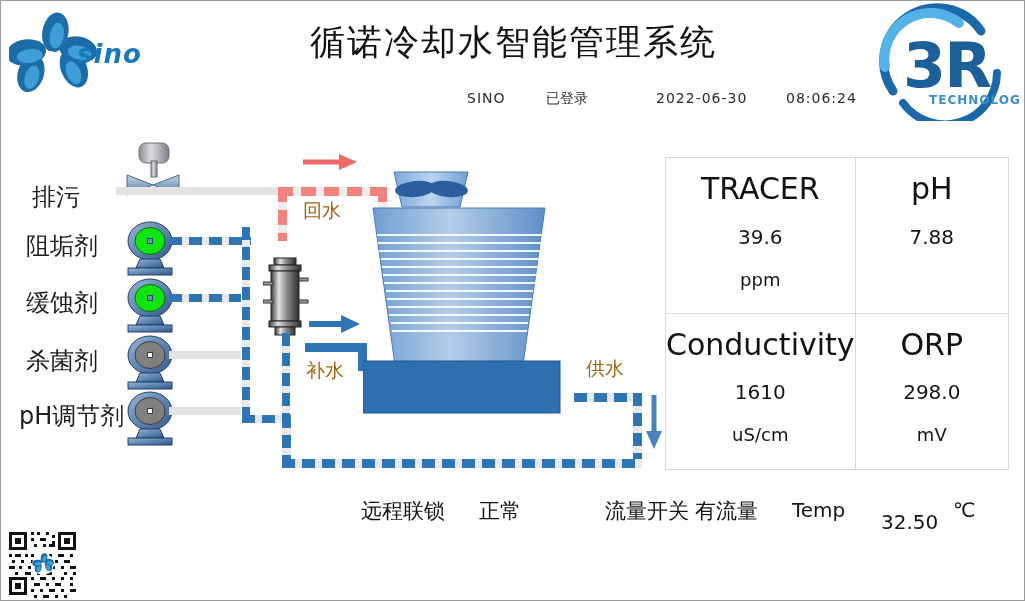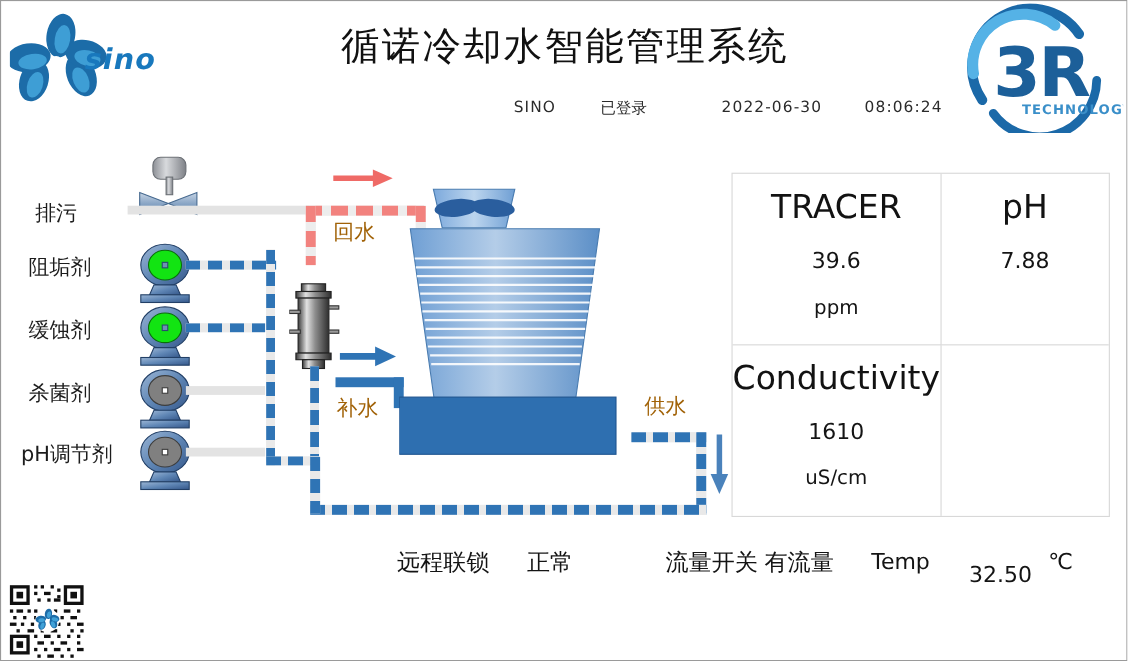--- a/index.html
+++ b/index.html
@@ -44,21 +44,21 @@
   #sub-date{left:655px;top:0;letter-spacing:1px;}
   #sub-time{left:785px;top:0;letter-spacing:1px;}
 
   
   #logo-sino{position:absolute;left:8px;top:10px;width:150px;height:96px;}
   #logo-3r{position:absolute;left:862px;top:2px;width:158px;height:118px;}
 
   
   .chem-label{
     position:absolute;
-    font-size:19px;color:#1c1c1c;
+    font-size:24px;color:#1c1c1c;
     white-space:nowrap;
     font-family:"DejaVu Sans","Liberation Sans",sans-serif;
   }
   .pump{position:absolute;width:62px;height:56px;}
   .valve{position:absolute;width:78px;height:62px;}
 
   
   .pipe-grey{position:absolute;background:#e3e3e3;}
   .pipe-blue-dash{
     position:absolute;
@@ -392,20 +392,25 @@
     </div>
     <div class="cell">
       <div class="m-name">pH</div>
       <div class="m-val">7.88</div>
       <div class="m-unit"></div>
     </div>
     <div class="cell">
       <div class="m-name">Conductivity</div>
       <div class="m-val">1610</div>
       <div class="m-unit">uS/cm</div>
+    </div>
+    <div class="cell">
+      <div class="m-name">ORP</div>
+      <div class="m-val">298.0</div>
+      <div class="m-unit">mV</div>
     </div>
   </div>
 
   <div id="statusrow">
     <span class="st" id="st-l1">远程联锁</span>
     <span class="st" id="st-v1">正常</span>
     <span class="st" id="st-l2">流量开关</span>
     <span class="st" id="st-v2">有流量</span>
     <span class="st" id="st-l3">Temp</span>
     <span class="st" id="st-v3">32.50</span>

